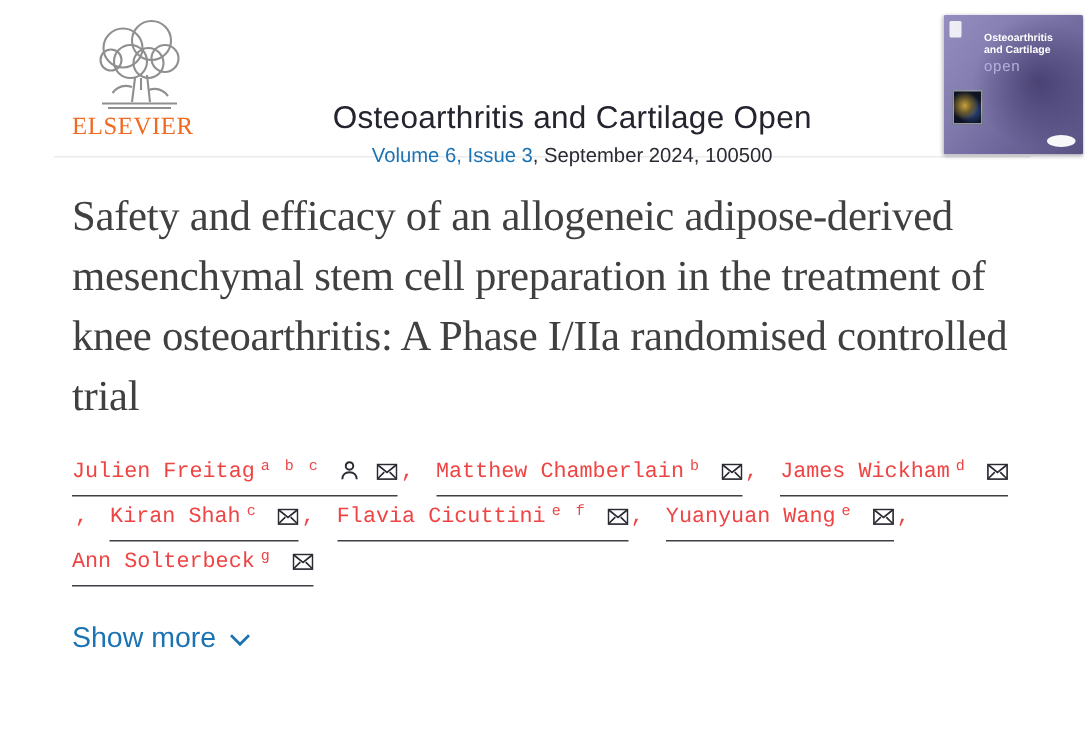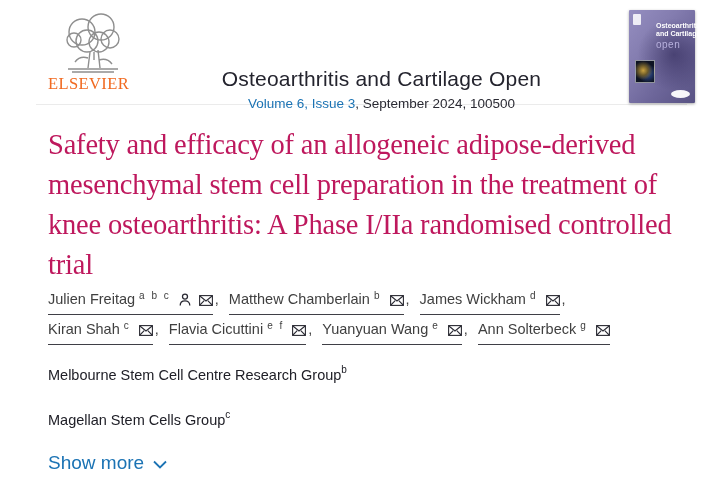--- a/index.html
+++ b/index.html
@@ -10,21 +10,21 @@
   .header { display:flex; align-items:flex-start; padding:6px 12px 0 48px; height:104px; }
   .logo-col { width:90px; flex:0 0 90px; text-align:left; padding-top:4px; cursor:pointer; }
   .logo-col svg { display:block; margin:0 auto; }
   .elsevier-word { font-family:"Liberation Serif", serif; color:#f16a21; font-size:16.5px;
     letter-spacing:0.4px; margin-top:-2px; font-weight:400; }
   .journal-col { flex:1; text-align:center; padding-top:22px; }
   .journal-title { font-size:21px; color:#24242e; letter-spacing:0.2px; cursor:pointer;margin-top:39px; }
   .volume-line { font-size:13.5px; margin-top:5px; color:#2a2a33; }
   .volume-link { color:#1b73b4; text-decoration:none; cursor:pointer; }
   .cover-col { flex:0 0 86px; width:86px; padding-top:4px; }
-  .cover { position:relative; width:66px; height:93px; margin-left:4px; cursor:pointer;
+  .cover { position:relative; width:93px; height:93px; margin-left:4px; cursor:pointer;
     background:
       radial-gradient(circle at 68% 48%, rgba(40,33,80,0.55) 0%, rgba(40,33,80,0) 55%),
       linear-gradient(128deg,#958ec0 0%, #837caf 35%, #6d669a 65%, #585283 100%);
     box-shadow:0 1px 3px rgba(0,0,0,0.35); border-radius:1px; }
   .cover-tree { position:absolute; left:4px; top:4px; width:8px; height:11px;
     background:rgba(255,255,255,0.85); border-radius:1px; }
   .cover-titles { position:absolute; left:27px; top:12px; text-align:left; line-height:1.15; }
   .cover-t1 { color:#ffffff; font-size:7px; font-weight:bold; }
   .cover-t2 { color:#b7b0dd; font-size:10px; margin-top:1px; letter-spacing:0.5px; }
   .cover-mri { position:absolute; left:6px; top:50px; width:20px; height:23px;
@@ -33,24 +33,24 @@
       radial-gradient(circle at 65% 60%, #31529e 0%, rgba(0,0,0,0) 55%),
       #0d1322;
     border:1px solid rgba(255,255,255,0.55); }
   .cover-oval { position:absolute; right:5px; bottom:5px; width:19px; height:8px;
     background:rgba(255,255,255,0.95); border-radius:50%; }
 
   .divider { border-top:1px solid #ebebeb; margin:0 36px; }
 
   
   .article { padding:0 48px; }
-  .article-title { font-family:"Liberation Serif", serif; font-weight:400; color:#be185d;
+  .article-title { font-family:"Liberation Serif", serif; font-weight:400; color:#404040;
     font-size:28.5px; line-height:40px; margin-top:20px; max-width:650px; letter-spacing:-0.2px; }
 
-  .authors { margin-top:0; font-size:14.5px; line-height:28px; max-width:645px; color:#404040; }
+  .authors { margin-top:16px; font-size:14.5px; line-height:28px; max-width:645px; color:#ef4444;font-family:Liberation Mono, monospace; }
   .author { display:inline-block; border-bottom:1px solid #3f3f46; padding-bottom:1px;
     cursor:pointer; white-space:nowrap; }
   .author .sup { font-size:10px; vertical-align:top; position:relative; top:-3px;
     letter-spacing:2px; margin-left:4px; }
   .author svg { vertical-align:-2px; margin-left:4px; }
   .author-sep { margin:0 6px 0 2px; }
 
   .group-line { font-size:14.5px; color:#202028; margin-top:0; }
   .group-line .sup { font-size:10px; vertical-align:top; position:relative; top:-3px; }
   .groups { margin-top:22px; }
@@ -149,24 +149,20 @@
     <path d="M0.9 10 L5.2 5.7 M13.1 10 L8.8 5.7"></path>
   </svg>
 </span></span><span class="author-sep">, </span><span class="author"><span>Ann Solterbeck</span><span class="sup">g</span><span>
   <svg width="14" height="11" viewBox="0 0 14 11" fill="none" stroke="#2a2a33" stroke-width="1.1">
     <rect x="0.6" y="0.6" width="12.8" height="9.8"></rect>
     <path d="M0.9 1 L7 6 L13.1 1"></path>
     <path d="M0.9 10 L5.2 5.7 M13.1 10 L8.8 5.7"></path>
   </svg>
 </span></span></div>
 
-  <div class="groups" id="groups">
-      <div class="group-line"><span>Melbourne Stem Cell Centre Research Group</span><span class="sup">b</span></div>
-      <div class="group-line"><span>Magellan Stem Cells Group</span><span class="sup">c</span></div>
-    </div>
 
   <div class="show-more">
     <span>Show more</span>
     <span>
       <svg width="14" height="9" viewBox="0 0 14 9" fill="none" stroke="#1b73b4" stroke-width="1.8">
         <polyline points="1,1.5 7,7.5 13,1.5"></polyline>
       </svg>
     </span>
   </div>
 

